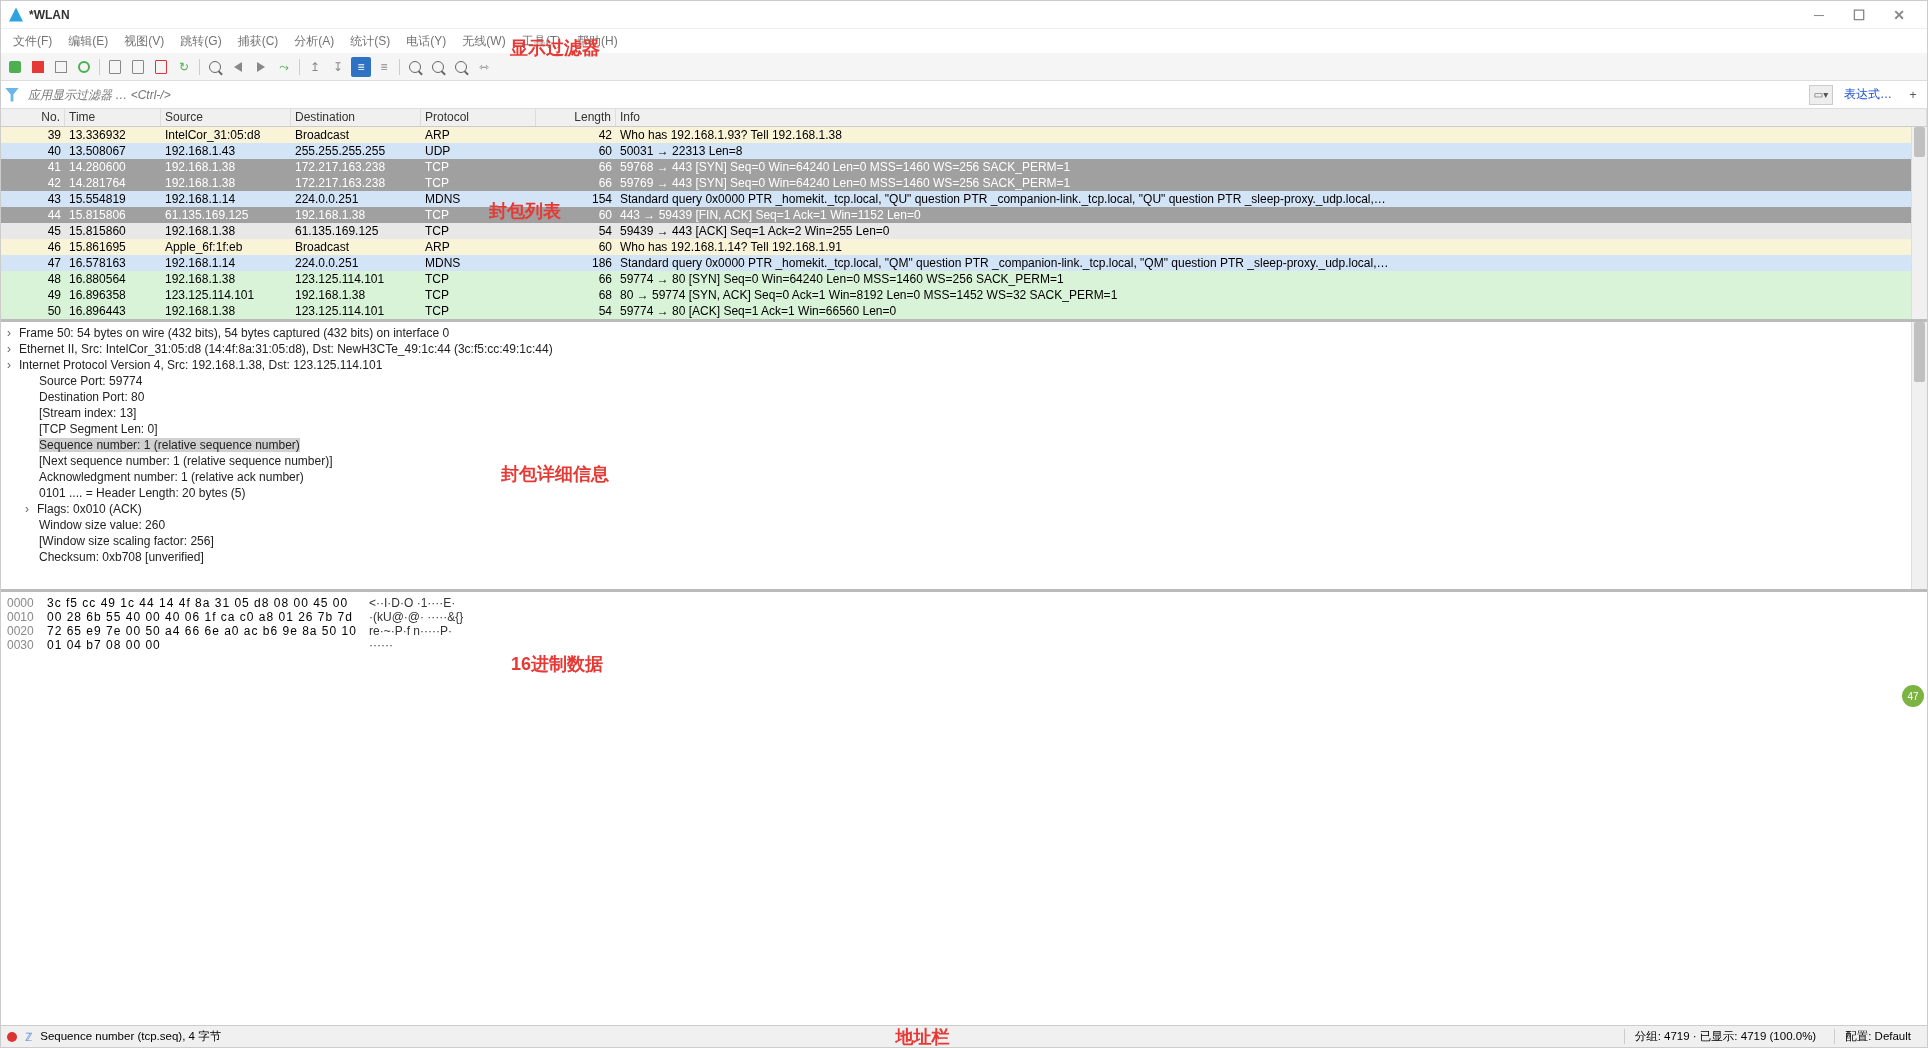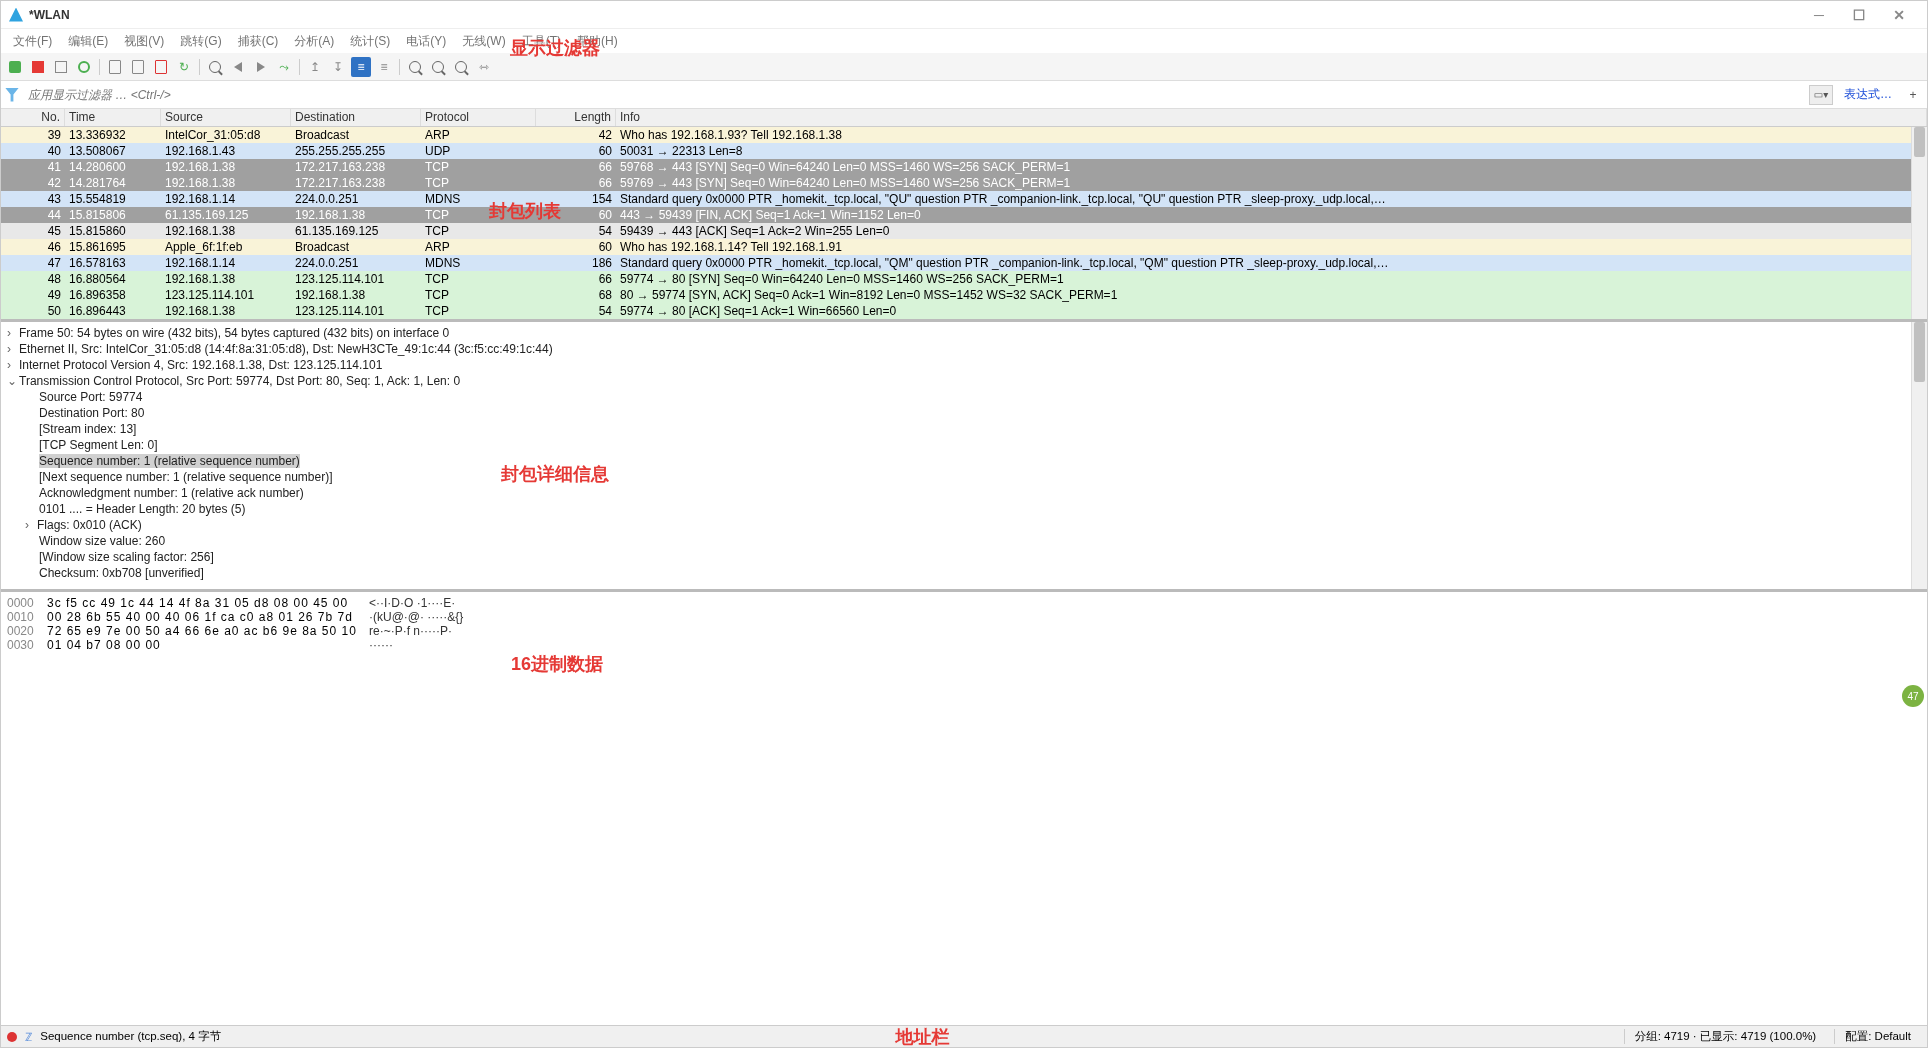--- a/index.html
+++ b/index.html
@@ -290,21 +290,20 @@
     <div class="scroll-v">
         <div class="thumb" style="top:0;height:30px"></div>
       </div>
   </div>
 
   <div class="packet-details">
     <div class="annotation" style="left:500px;top:140px;">封包详细信息</div>
     <div class="line"><span class="tree-toggle">›</span><span>Frame 50: 54 bytes on wire (432 bits), 54 bytes captured (432 bits) on interface 0</span></div>
     <div class="line"><span class="tree-toggle">›</span><span>Ethernet II, Src: IntelCor_31:05:d8 (14:4f:8a:31:05:d8), Dst: NewH3CTe_49:1c:44 (3c:f5:cc:49:1c:44)</span></div>
     <div class="line"><span class="tree-toggle">›</span><span>Internet Protocol Version 4, Src: 192.168.1.38, Dst: 123.125.114.101</span></div>
-    <div class="line"><span class="tree-toggle">⌄</span><span>Transmission Control Protocol, Src Port: 59774, Dst Port: 80, Seq: 1, Ack: 1, Len: 0</span></div>
     <div class="line ind2">Source Port: 59774</div>
     <div class="line ind2">Destination Port: 80</div>
     <div class="line ind2">[Stream index: 13]</div>
     <div class="line ind2">[TCP Segment Len: 0]</div>
     <div class="line ind2"><span class="hl">Sequence number: 1    (relative sequence number)</span></div>
     <div class="line ind2">[Next sequence number: 1    (relative sequence number)]</div>
     <div class="line ind2">Acknowledgment number: 1    (relative ack number)</div>
     <div class="line ind2">0101 .... = Header Length: 20 bytes (5)</div>
     <div class="line ind1"><span class="tree-toggle">›</span><span>Flags: 0x010 (ACK)</span></div>
     <div class="line ind2">Window size value: 260</div>

